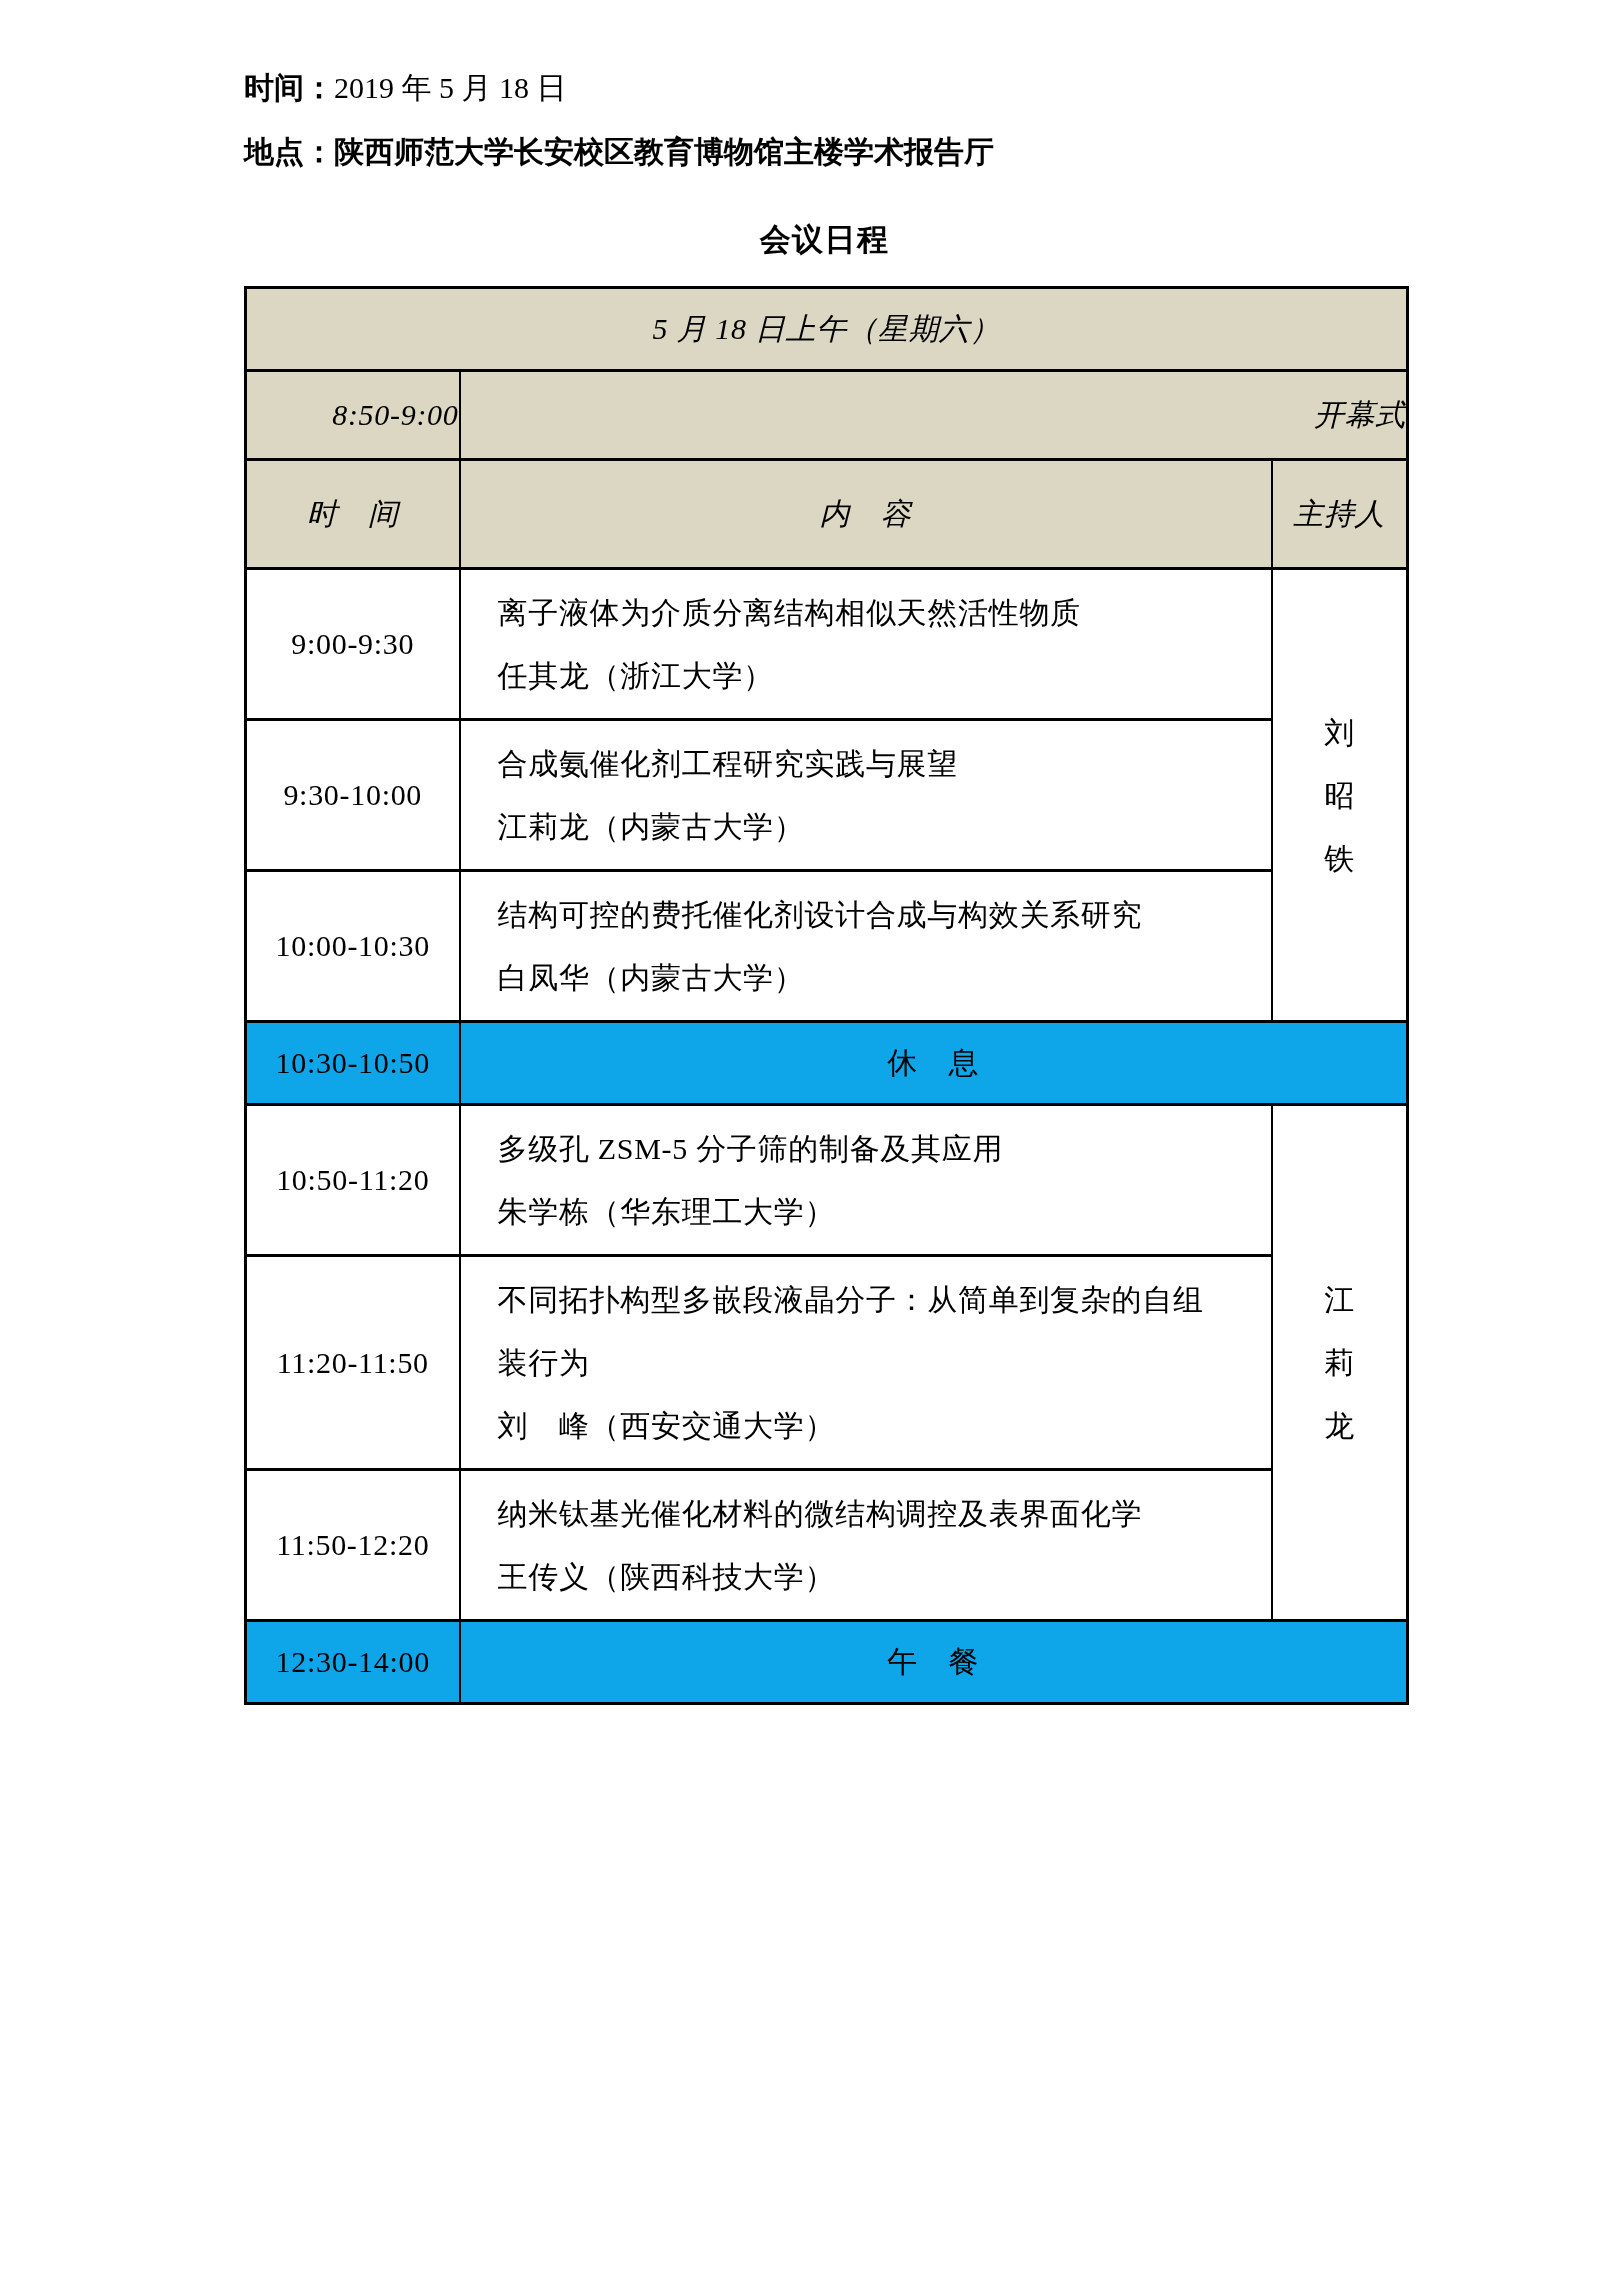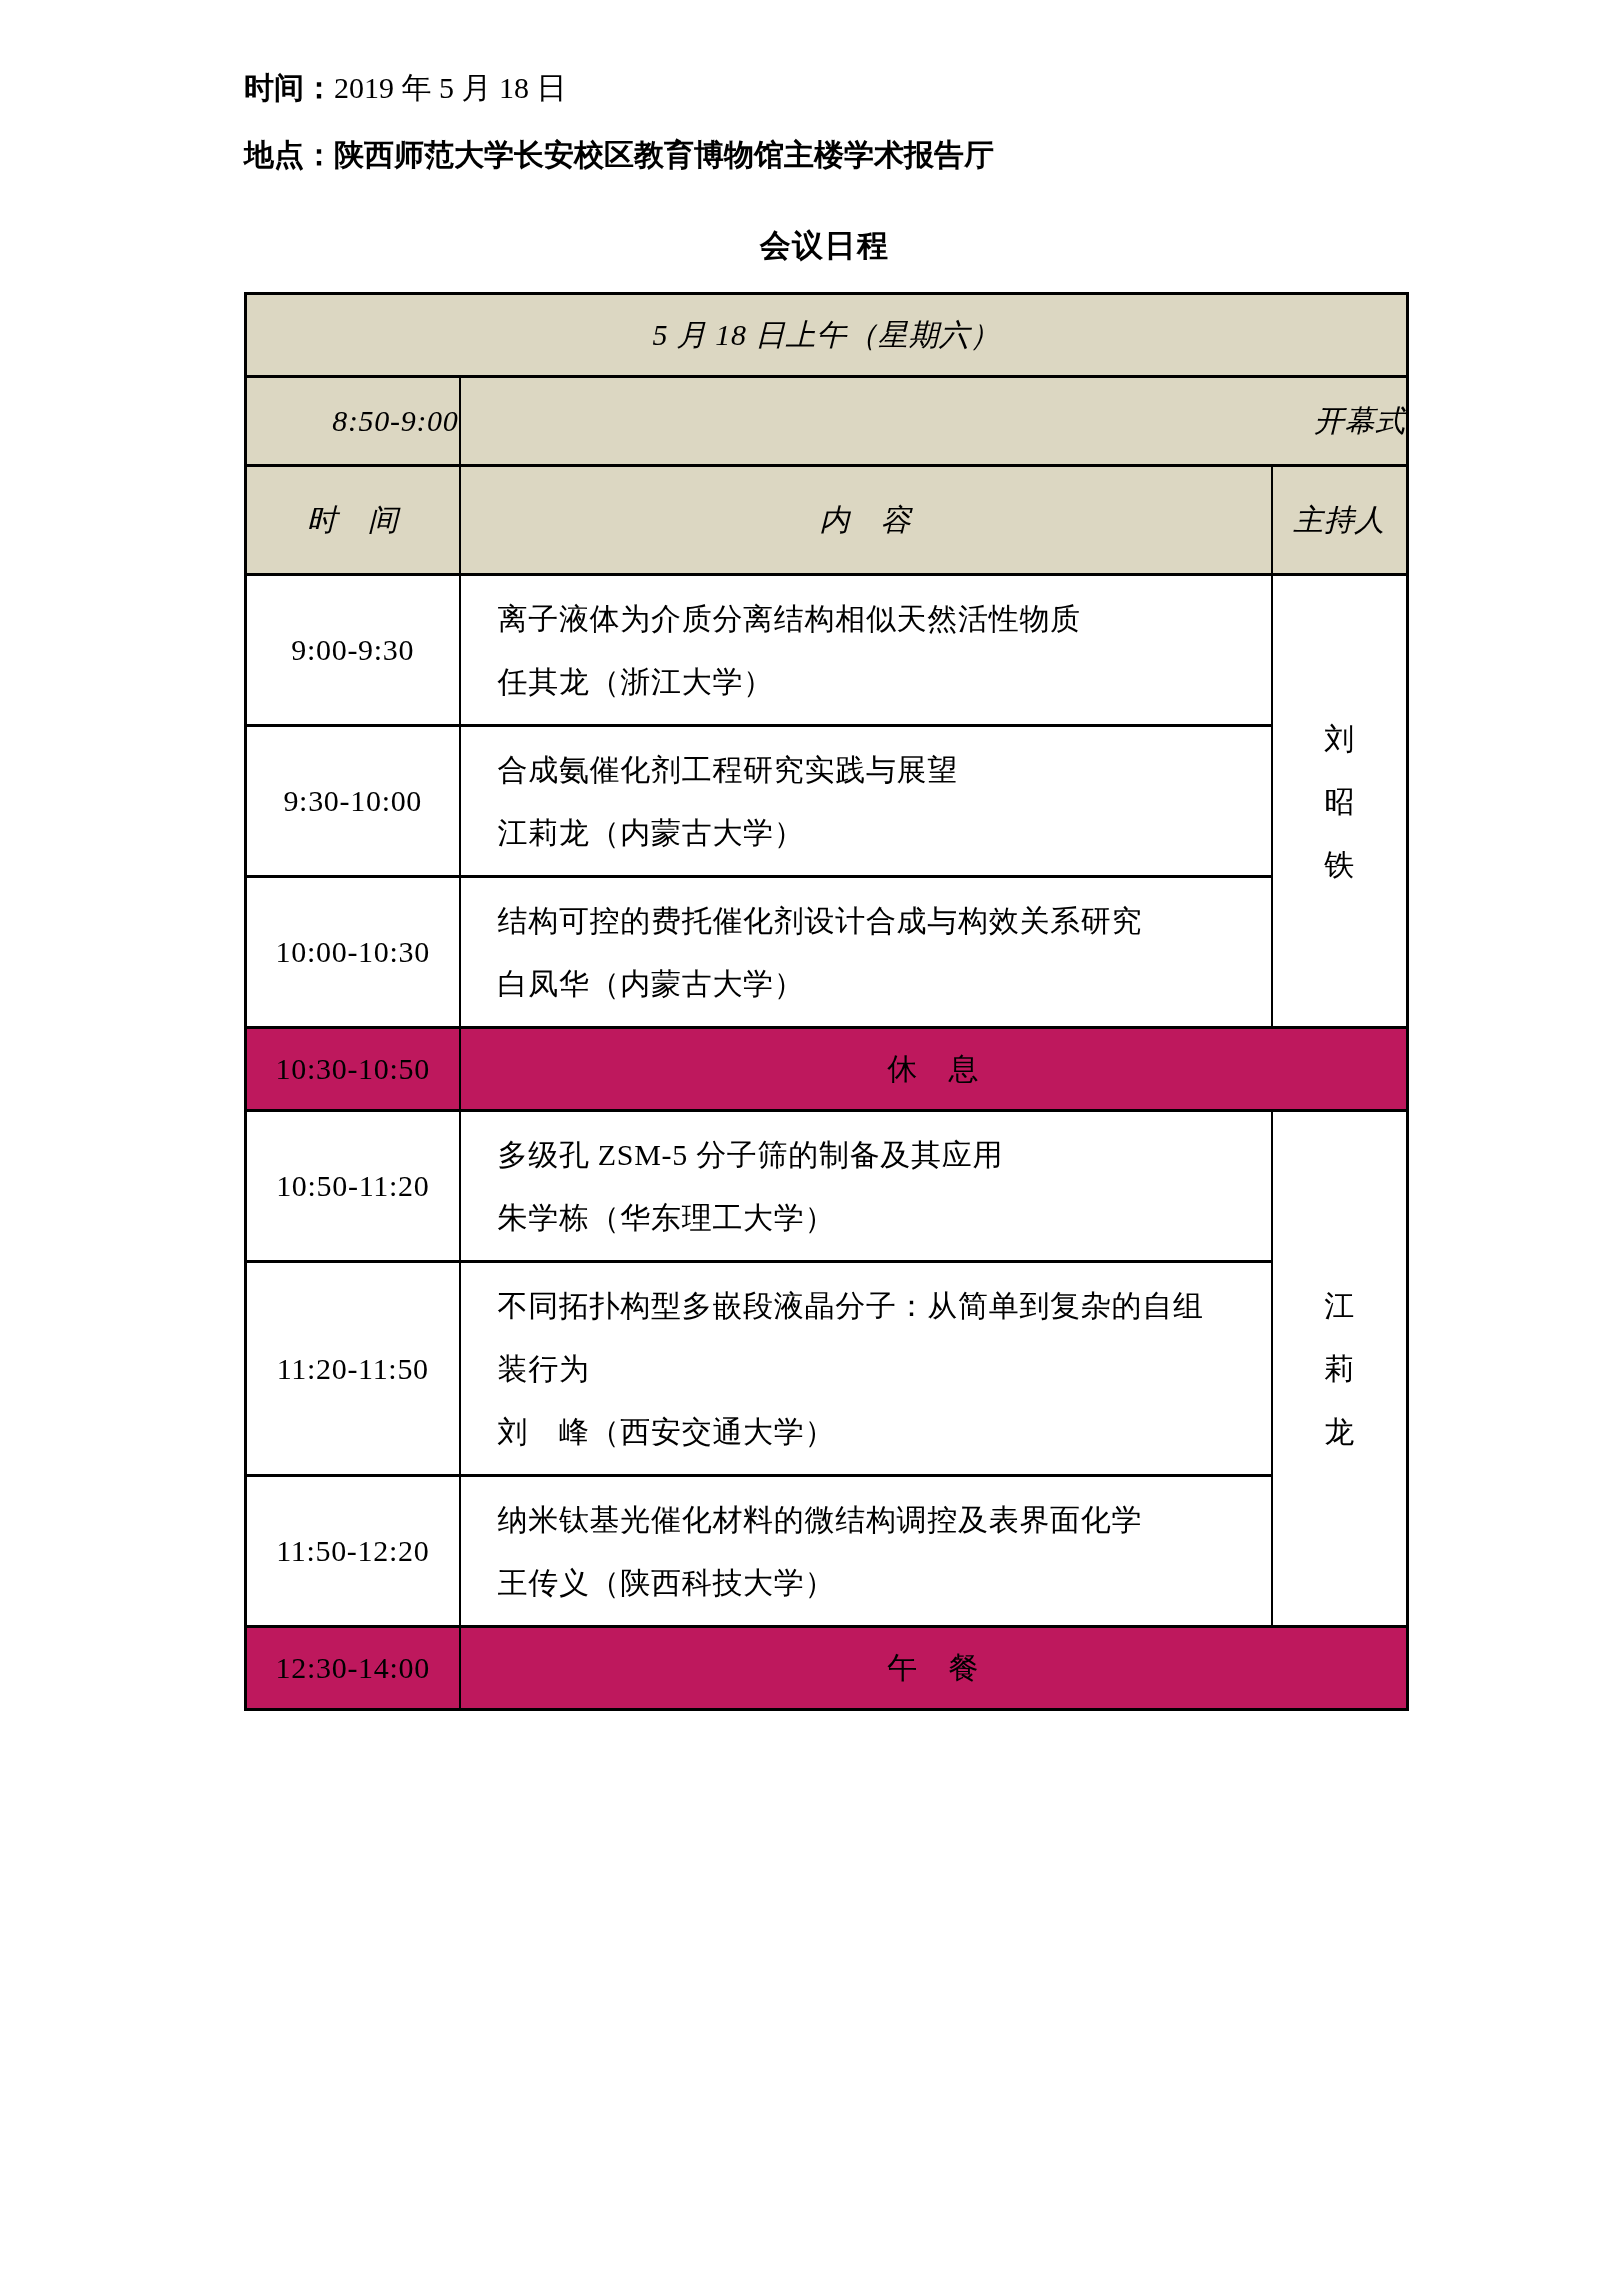--- a/index.html
+++ b/index.html
@@ -25,21 +25,21 @@
     letter-spacing: 1.4px;
   }
   .meta {
     margin: 0;
     font-size: 30px;
     line-height: 33px;
   }
   .meta-time { margin-top: 71px; }
   .meta-loc  { margin-top: 31px; }
   .hei {
-    font-family: Liberation Mono, monospace;
+    font-family: Liberation Sans, sans-serif;
     font-weight: bold;
   }
   .serif-val { font-family: "Liberation Serif", "DejaVu Serif", serif; font-weight: normal; }
   .schedule-heading {
     margin: 55px 0 0 0;
     text-align: center;
     font-family: "Liberation Sans", "DejaVu Sans", sans-serif;
     font-weight: bold;
     font-size: 31px;
     line-height: 34px;
@@ -53,21 +53,21 @@
     border: 3.4px solid #000000;
   }
   td {
     border: 2px solid #000000;
     border-top-width: 3.4px;
     border-bottom-width: 3.4px;
     font-size: 30px;
     padding: 0;
   }
   tr.tan td   { background: #dcd7c2; font-style: italic; }
-  tr.green td { background: #be185d; }
+  tr.green td { background: #0ea5e9; }
   td.c {
     text-align: center;
     vertical-align: middle;
     letter-spacing: 0.7px;
   }
   tr.r-date td { height: 83px; }
   tr.r-open td { height: 89px; text-align: right; }
   tr.r-head td { height: 109px; }
   tr.r-break td { height: 83px; }
   td.content-cell {

